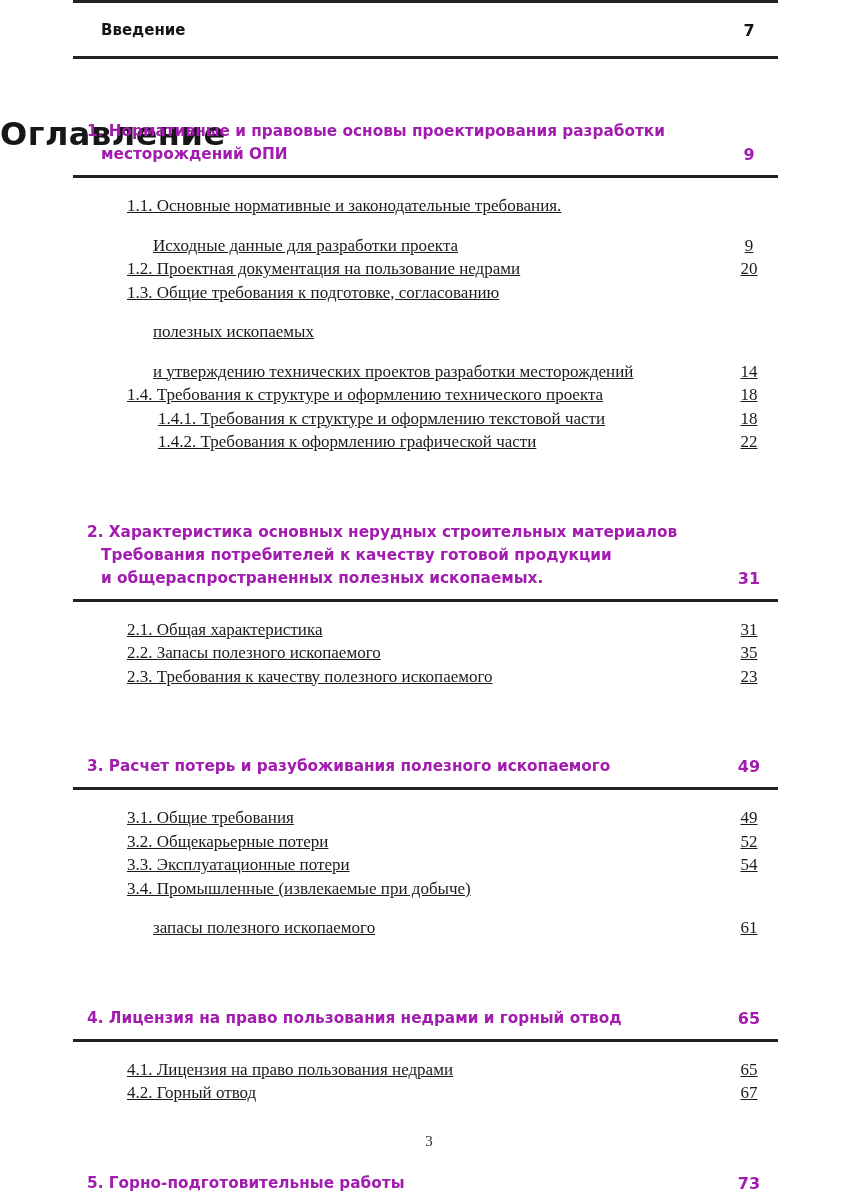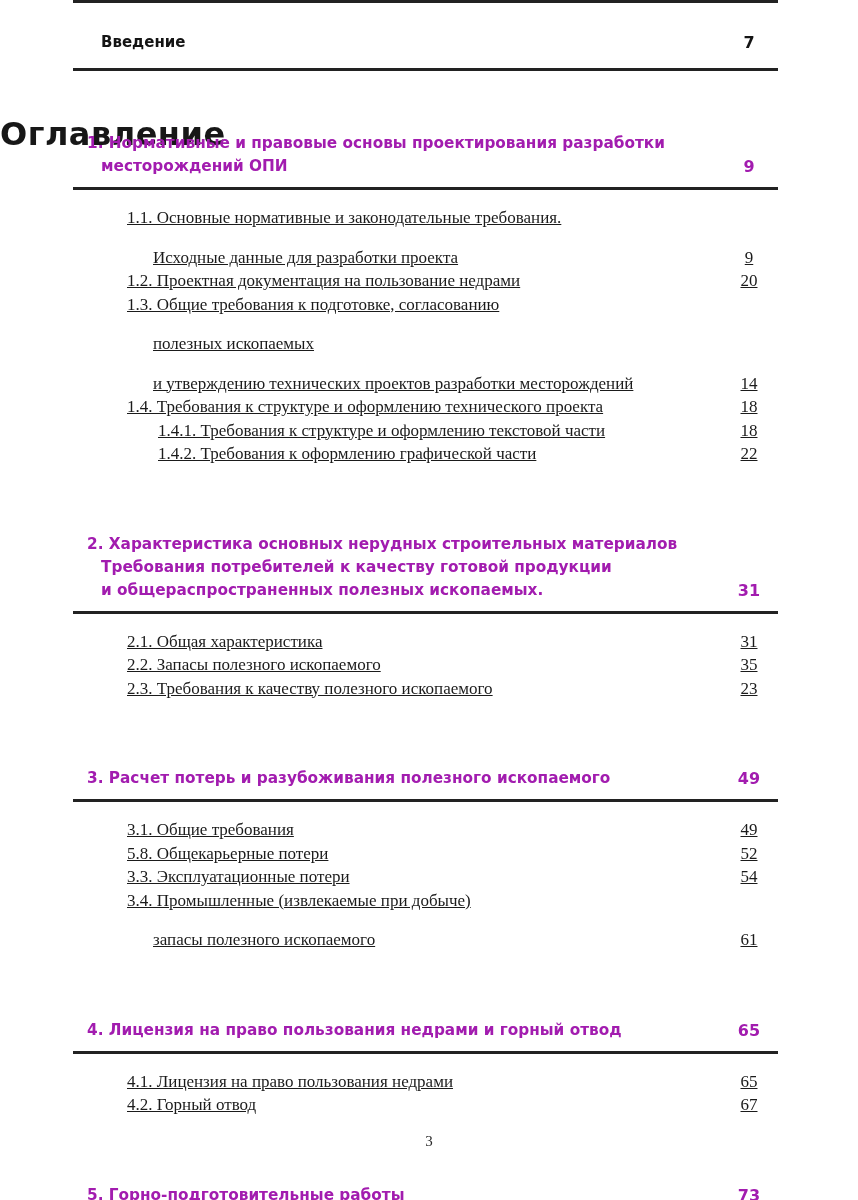--- a/index.html
+++ b/index.html
@@ -60,21 +60,21 @@
     padding-right: 14px;
   }
   .row .page-no {
     flex: 0 0 58px;
     text-align: center;
     white-space: nowrap;
   }
 
   
   .intro-block {
-    padding: 30px 0 16px 0;
+    padding: 18px 0 16px 0;
   }
   .intro-block .label,
   .intro-block .page-no {
     font-family: "DejaVu Sans", "Liberation Sans", sans-serif;
     font-weight: 700;
     font-size: 15px;
     color: #141414;
   }
   .intro-block .label {
     padding-left: 28px;
@@ -268,21 +268,21 @@
           <div class="rule"></div>
           <div class="sub-list">
             <div class="row sub-row">
               <div class="label">
                 <div>3.1. Общие требования</div>
               </div>
               <div class="page-no">49</div>
             </div>
             <div class="row sub-row">
               <div class="label">
-                <div>5.8. Общекарьерные потери</div>
+                <div>3.2. Общекарьерные потери</div>
               </div>
               <div class="page-no">52</div>
             </div>
             <div class="row sub-row">
               <div class="label">
                 <div>3.3. Эксплуатационные потери</div>
               </div>
               <div class="page-no">54</div>
             </div>
             <div class="row sub-row lvl1-cont">

